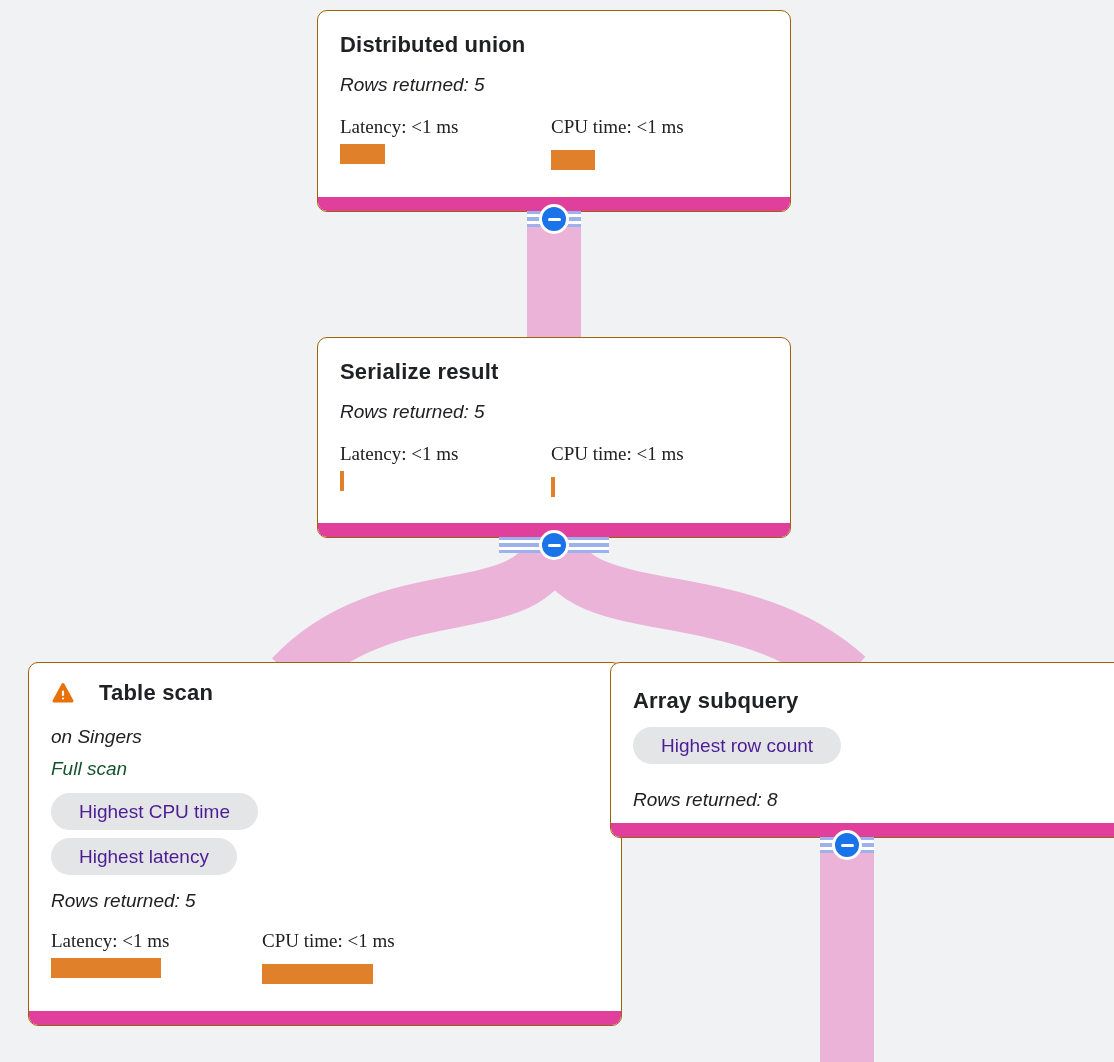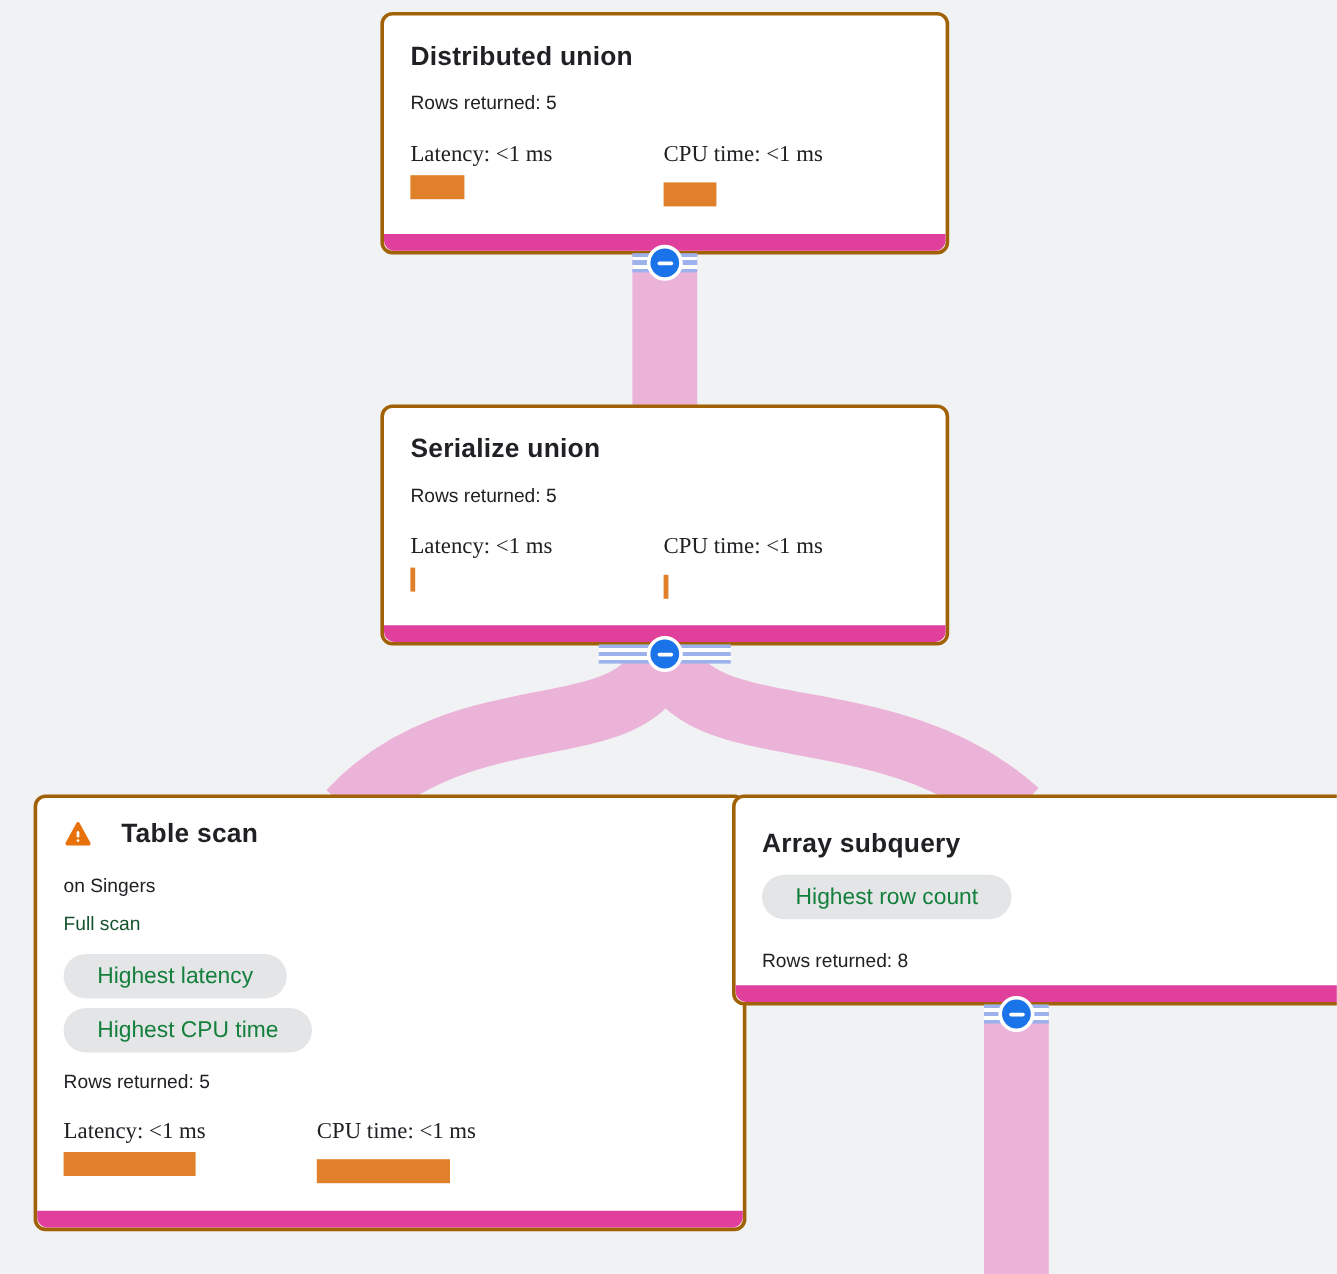--- a/index.html
+++ b/index.html
@@ -12,45 +12,45 @@
     overflow:hidden;
   }
 
   
   .edges { position:absolute; left:0; top:0; z-index:0; }
 
   
   .card {
     position:absolute;
     background:#ffffff;
-    border:3px solid #a16207;
+    border:1px solid #a16207;
     border-radius:10px;
     box-sizing:border-box;
     z-index:1;
     cursor:pointer;
   }
   .card-accent {
     position:absolute; left:0; right:0; bottom:0;
     height:14px; background:#e0409b;
     border-radius:0 0 9px 9px;
   }
   .card-body { padding:20px 22px 0 22px; }
   .node-title { font-size:22px; font-weight:600; line-height:28px; letter-spacing:.2px; }
-  .node-line  { font-size:16px; line-height:24px; margin-top:14px; }
+  .node-line  { font-size:19px; line-height:24px; margin-top:14px;font-style:italic; }
   .muted { color:#14532d; }
 
   .metrics { display:flex; margin-top:18px;font-family:Liberation Serif, serif; }
   .metric { width:211px; }
   .metric-label { font-size:19px; line-height:24px; }
   .metric-bar { height:20px; background:#e0802a; margin-top:5px; }
   .metric.cpu .metric-bar { margin-top:11px; }
 
   .badge {
     display:inline-block;
-    background:#e4e5e7; color:#15803d;
+    background:#e4e5e7; color:#4c1d95;
     font-size:19px; line-height:37px;
     border-radius:19px; padding:0 28px;
   }
 
   
   .title-row { display:flex; align-items:center; gap:24px; }
   .warning-tri { width:24px; height:24px; flex:0 0 24px; }
   .indent { }
   .badge-row { margin-top:12px; }
   .badge-row + .badge-row { margin-top:8px; }
@@ -123,21 +123,21 @@
         <div class="metric-label">CPU time: &lt;1 ms</div>
         <div class="metric-bar" style="width:44px"></div>
       </div>
     </div>
   </div>
   <div class="card-accent"></div>
 </div>
 
 <div class="card" id="card-1">
   <div class="card-body">
-    <div class="node-title">Serialize union</div>
+    <div class="node-title">Serialize result</div>
     <div class="node-line">Rows returned: 5</div>
     <div class="metrics">
       <div class="metric">
         <div class="metric-label">Latency: &lt;1 ms</div>
         <div class="metric-bar" style="width:4px"></div>
       </div>
       <div class="metric cpu">
         <div class="metric-label">CPU time: &lt;1 ms</div>
         <div class="metric-bar" style="width:4px"></div>
       </div>
@@ -153,24 +153,24 @@
         <path d="M3 20 L12 3.5 L21 20 Z" fill="#e8710a" stroke="#e8710a" stroke-width="3" stroke-linejoin="round"></path>
         <rect x="10.9" y="9.5" width="2.2" height="5.5" rx="1.1" fill="#ffffff"></rect>
         <rect x="10.9" y="16.4" width="2.2" height="2.2" rx="1.1" fill="#ffffff"></rect>
       </svg>
       <span class="node-title">Table scan</span>
     </div>
     <div class="indent">
       <div class="node-line sub">on Singers</div>
       <div class="node-line scan muted">Full scan</div>
       <div class="badge-row">
+        <span class="badge">Highest CPU time</span>
+      </div>
+      <div class="badge-row">
         <span class="badge">Highest latency</span>
-      </div>
-      <div class="badge-row">
-        <span class="badge">Highest CPU time</span>
       </div>
       <div class="node-line rows">Rows returned: 5</div>
       <div class="metrics">
         <div class="metric">
           <div class="metric-label">Latency: &lt;1 ms</div>
           <div class="metric-bar" style="width:110px"></div>
         </div>
         <div class="metric cpu">
           <div class="metric-label">CPU time: &lt;1 ms</div>
           <div class="metric-bar" style="width:111px"></div>

